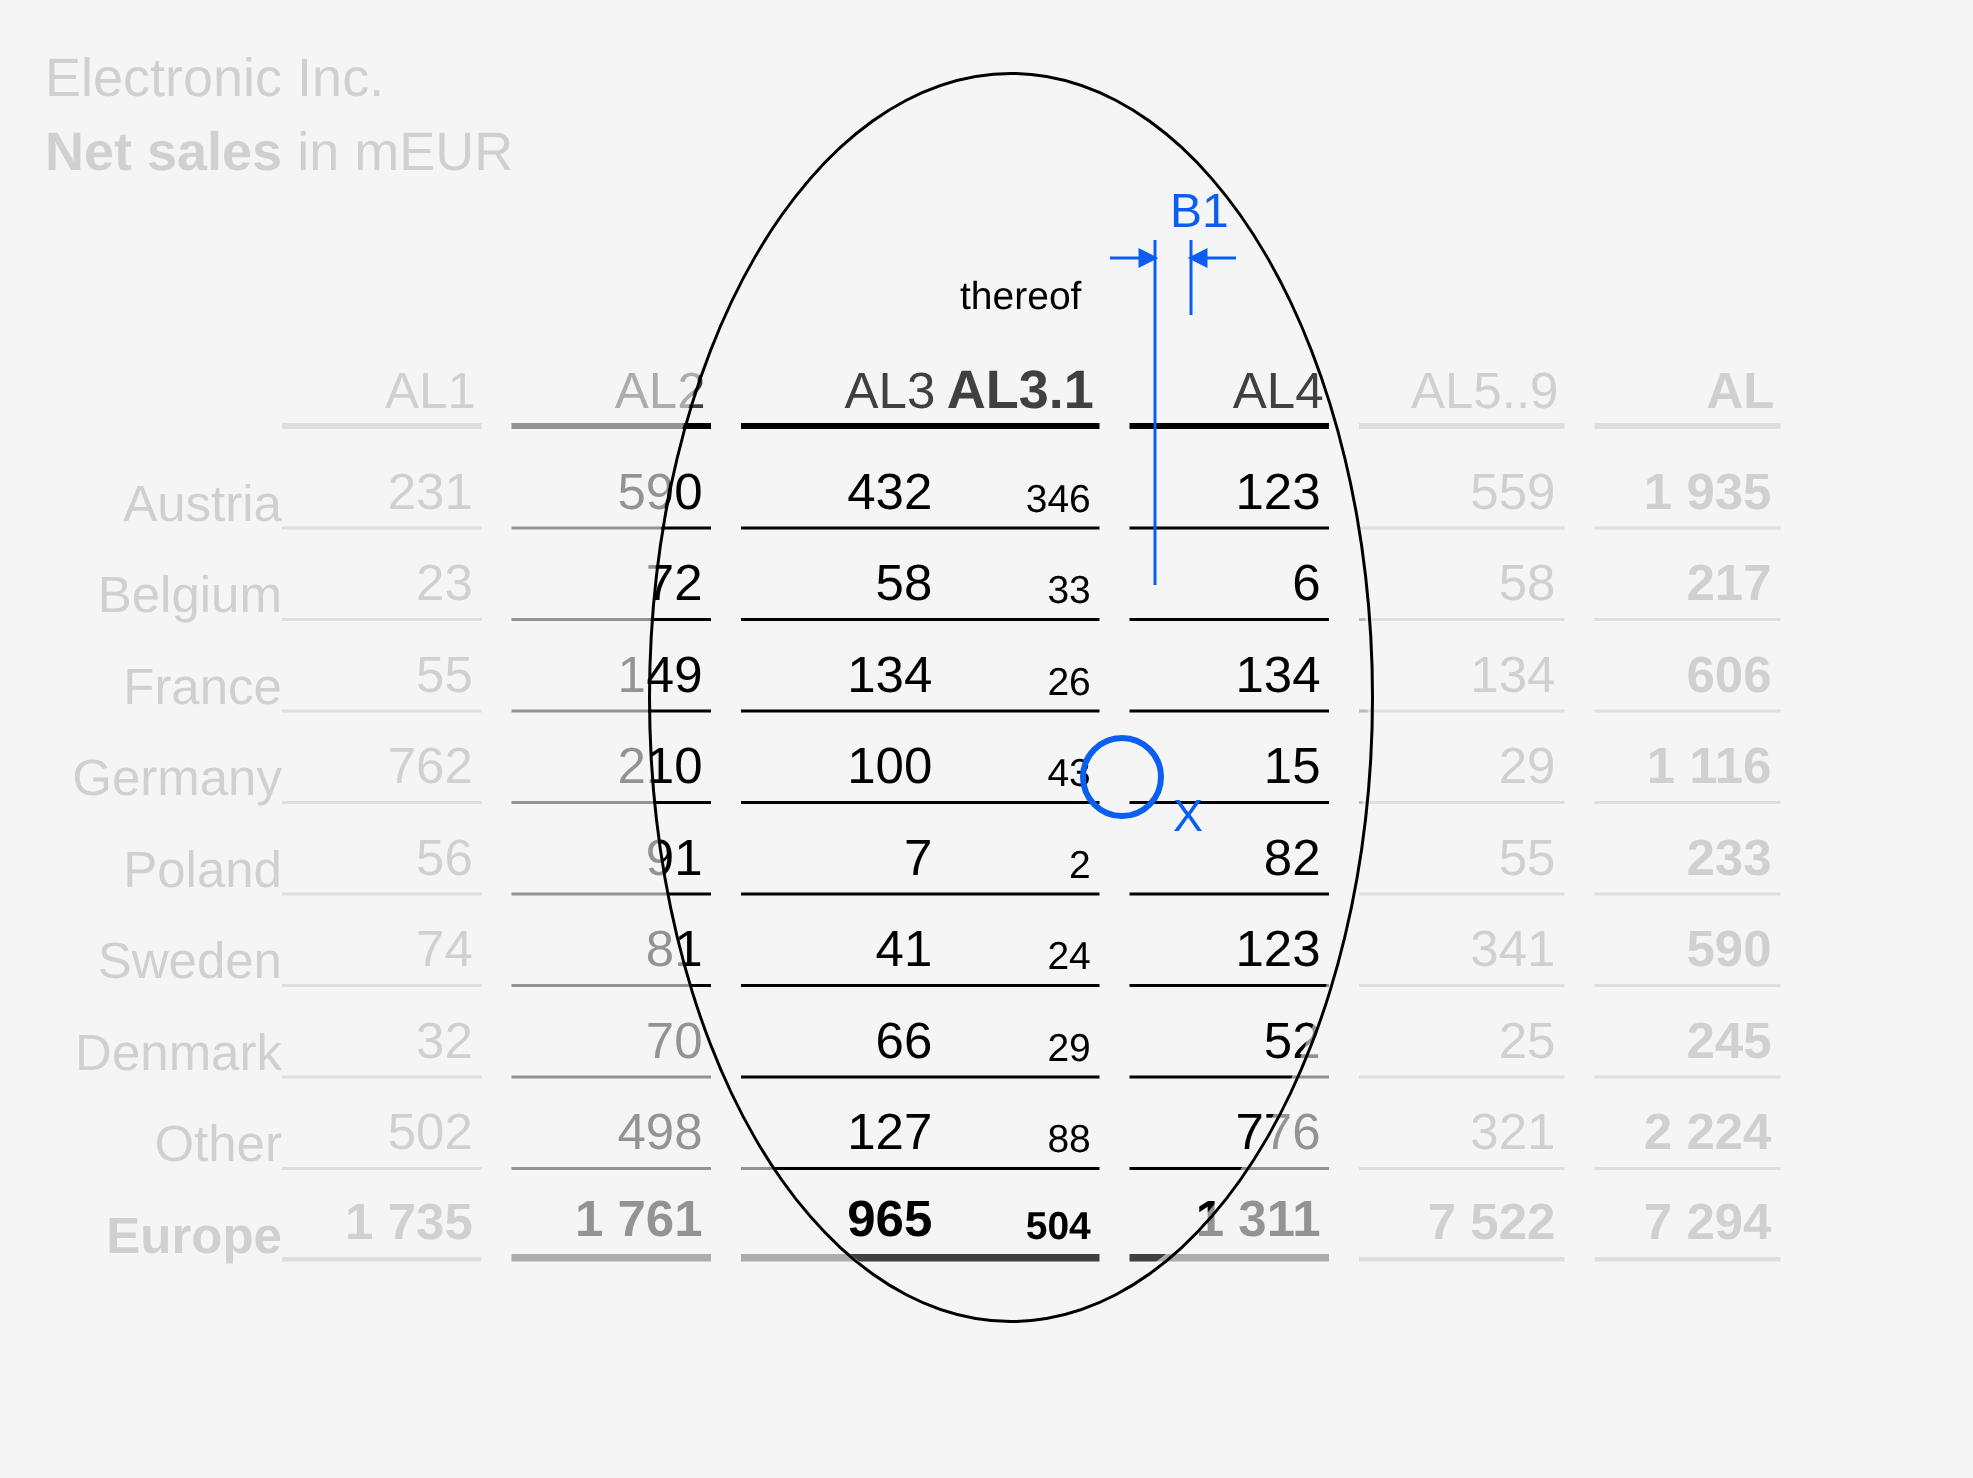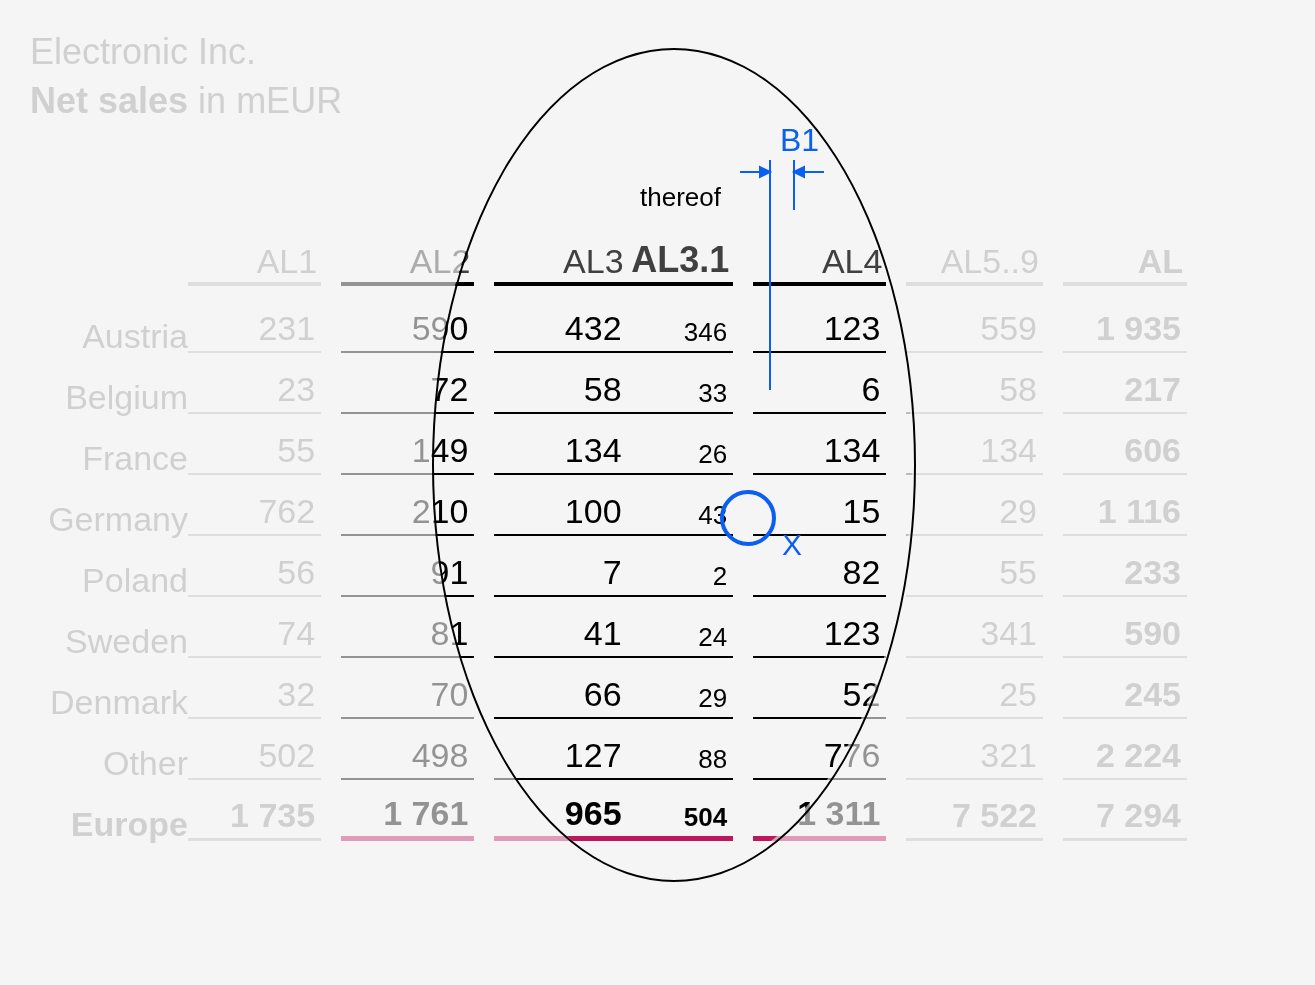--- a/index.html
+++ b/index.html
@@ -17,21 +17,21 @@
   td{height:61px;}
   td.rowlabel{text-align:right;color:#999;font-size:34px;padding-left:8px;}
   td .cell{display:block;border-bottom:2px solid #bbb;padding:0 6px 6px 0;margin-right:0;}
   td.grey .cell{color:#999;}
   td.dark .cell{color:#000;border-bottom-color:#000;}
   td.small .cell{font-size:26px;}
   td.bold .cell{font-weight:700;}
   tr.totals td{font-weight:700;}
   tr.totals td .cell{border-bottom-width:3px;padding-top:10px;}
   tr.totals td.rowlabel{font-weight:700;}
-  tr.totals td.dark .cell{border-bottom:5px solid #be185d;}
+  tr.totals td.dark .cell{border-bottom:5px solid #404040;}
   tr.totals td.grey .cell{color:#999;}
   col.gap{width:22px;}
   .thereof{position:absolute;font-size:26px;color:#000;}
   .blue{color:#0b5ff0;}
   .b1-label{position:absolute;font-size:32px;font-weight:400;}
   .lens{position:absolute;border:2px solid #000;border-radius:50%;pointer-events:none;}
   .lens-hole{position:absolute;background:transparent;border-radius:50%;box-shadow:0 0 0 2000px rgba(245,245,245,0.6);pointer-events:none;}
   svg.anno{position:absolute;pointer-events:none;}
 </style>
 </head>

